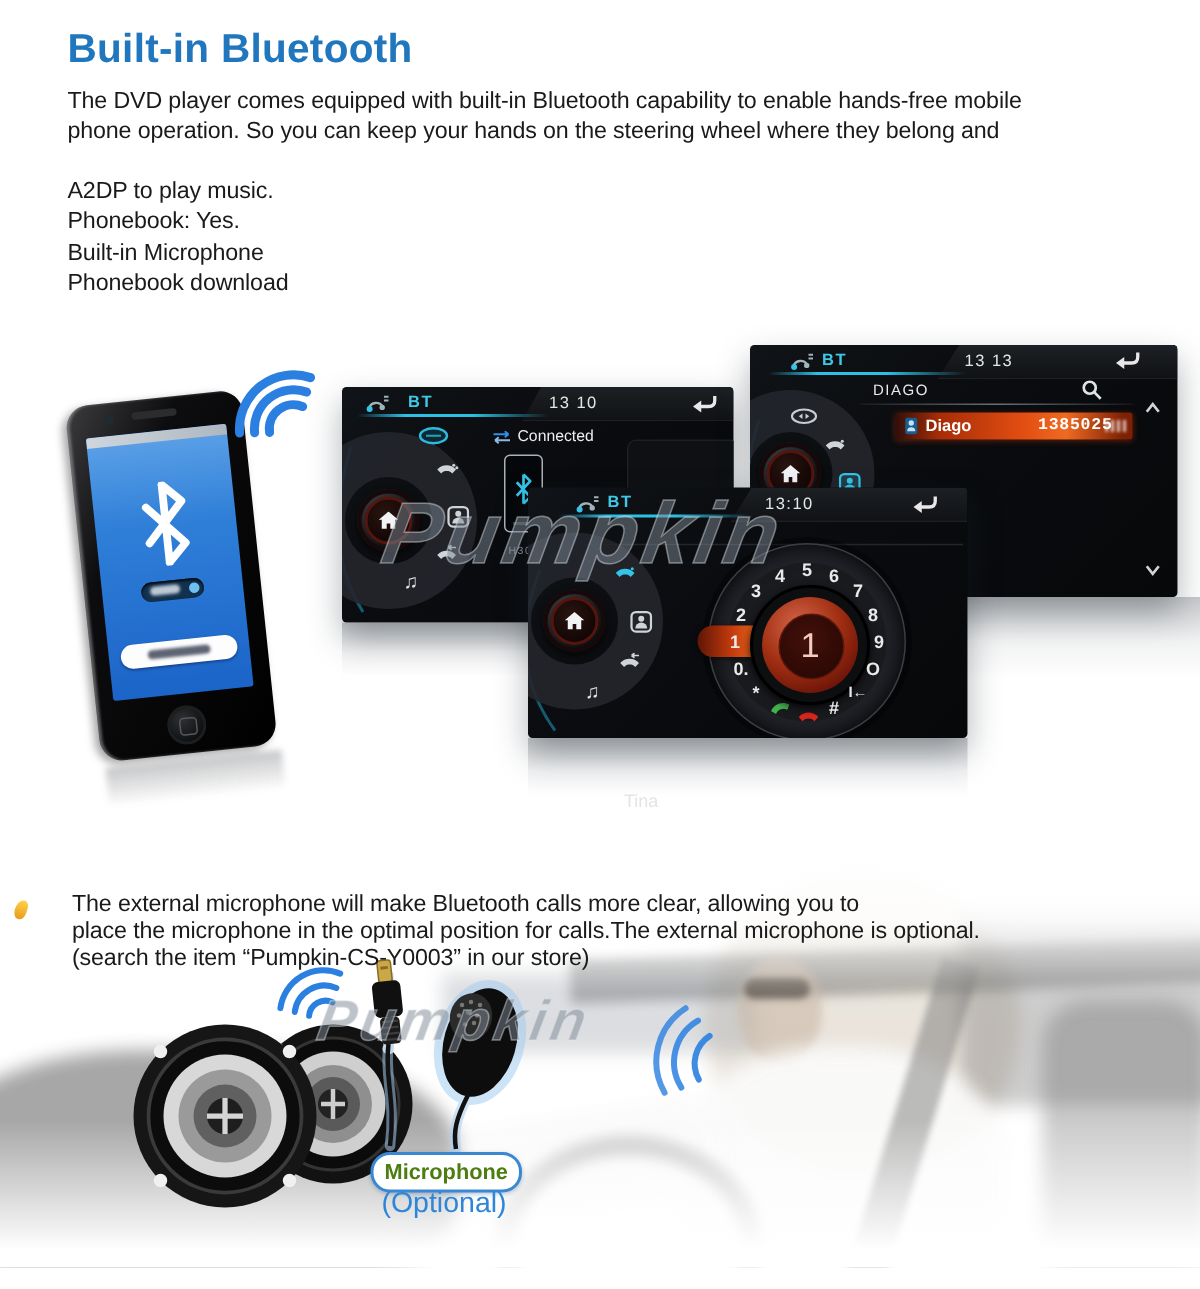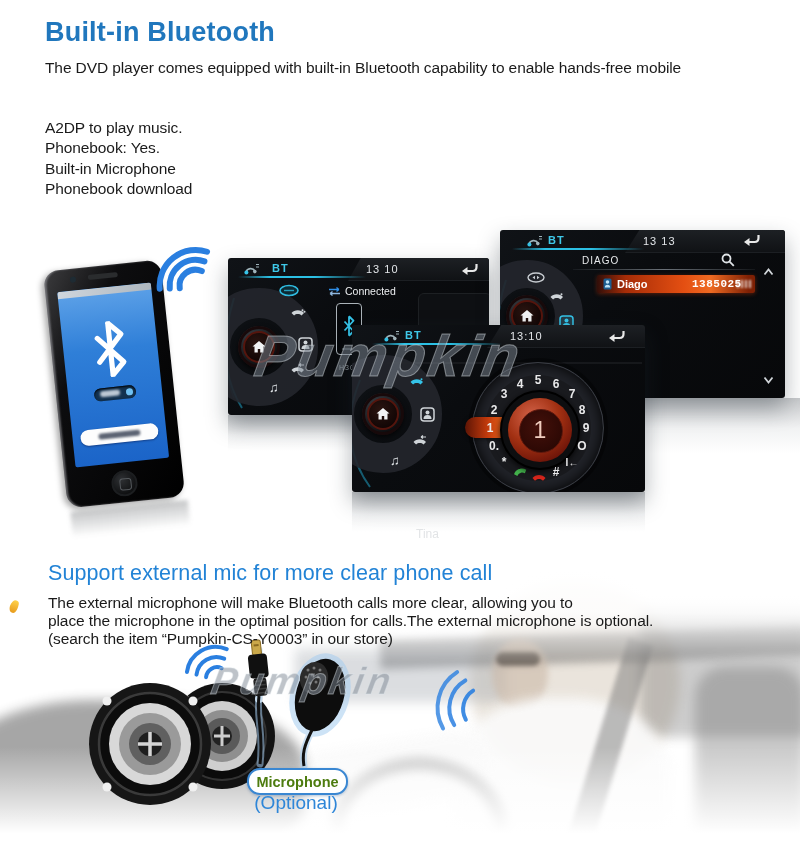--- a/index.html
+++ b/index.html
@@ -40,20 +40,21 @@
   .blur1{filter:blur(1px);}
   .soft{filter:blur(6px);}
 </style>
 </head>
 <body>
 
 <div id="canvas">
 
   <div class="abs h1" style="left:45px;top:17px;color:#2077bd;">Built-in Bluetooth</div>
   <div class="abs bodyline" style="left:45px;top:59px;">The DVD player comes equipped with built-in Bluetooth capability to enable hands-free mobile</div>
+  <div class="abs bodyline" style="left:45px;top:79px;">phone operation. So you can keep your hands on the steering wheel where they belong and</div>
   <div class="abs bodyline" style="left:45px;top:119px;">A2DP to play music.</div>
   <div class="abs bodyline" style="left:45px;top:139px;">Phonebook: Yes.</div>
   <div class="abs bodyline" style="left:45px;top:160px;">Built-in Microphone</div>
   <div class="abs bodyline" style="left:45px;top:180px;">Phonebook download</div>
 
   <div class="abs" style="left:48px;top:258px;width:150px;height:268px;transform:rotate(-6deg);z-index:6;">
     <div class="abs" style="left:8px;top:6px;width:118px;height:238px;border-radius:15px;
          background:linear-gradient(120deg,#3c3c3e 0%,#0d0d0f 30%,#000 100%);
          box-shadow:-3px 2px 6px rgba(0,0,0,.35), inset 2px 0 2px rgba(180,180,185,.5);">
       <div class="abs" style="left:44px;top:8px;width:30px;height:5px;border-radius:3px;background:#2a2c2e;"></div>
@@ -308,21 +309,20 @@
               font-size:23px;color:#f0cdbf;">1</span>
       </div>
     </div>
   </div>
   <div class="reflect" style="left:352px;top:492px;width:293px;height:40px;"></div>
   <span class="abs" style="left:416px;top:527px;font-size:12px;color:#e2e4e6;z-index:3;">Tina</span>
 
   <div class="watermark" style="left:256px;top:322px;font-size:58px;">Pumpkin</div>
 
   <div class="abs" style="left:10px;top:600px;width:8px;height:13px;background:linear-gradient(180deg,#ffd24a,#e89b1c);border-radius:60% 40% 50% 50%;transform:rotate(18deg);z-index:25;"></div>
-  <div class="abs subhead" style="left:48px;top:561px;color:#2283d6;z-index:25;">Support external mic for more clear phone call</div>
   <div class="abs bodyline" style="left:48px;top:594px;z-index:25;">The external microphone will make Bluetooth calls more clear, allowing you to</div>
   <div class="abs bodyline" style="left:48px;top:612px;z-index:25;">place the microphone in the optimal position for calls.The external microphone is optional.</div>
   <div class="abs bodyline" style="left:48px;top:630px;z-index:25;text-align:right;">(search the item “Pumpkin-CS-Y0003” in our store)</div>
 
   <div class="abs" style="left:0;top:552px;width:800px;height:293px;overflow:hidden;z-index:10;">
 
     <div class="abs soft" style="left:470px;top:28px;width:210px;height:205px;border-radius:50%;background:#d9cfc0;opacity:.55;"></div>
     <div class="abs" style="left:380px;top:80px;width:430px;height:30px;background:#4a4a4a;opacity:.40;transform:rotate(-2deg);filter:blur(4px);"></div>
     <div class="abs soft" style="left:640px;top:55px;width:170px;height:130px;background:#5a5a5a;opacity:.30;"></div>
     <div class="abs" style="left:295px;top:95px;width:210px;height:55px;background:#9aa0a8;opacity:.35;filter:blur(6px);"></div>

